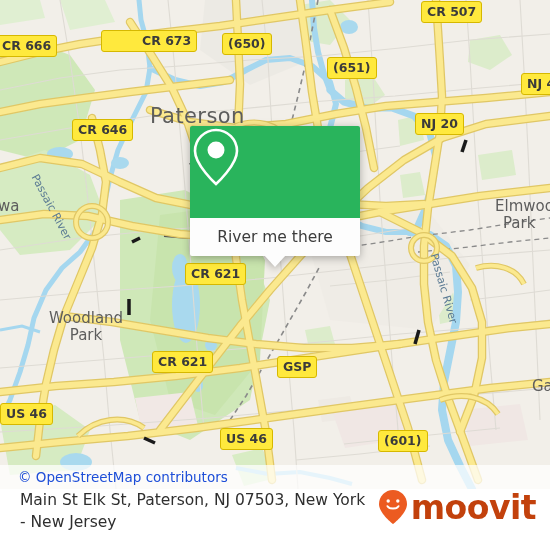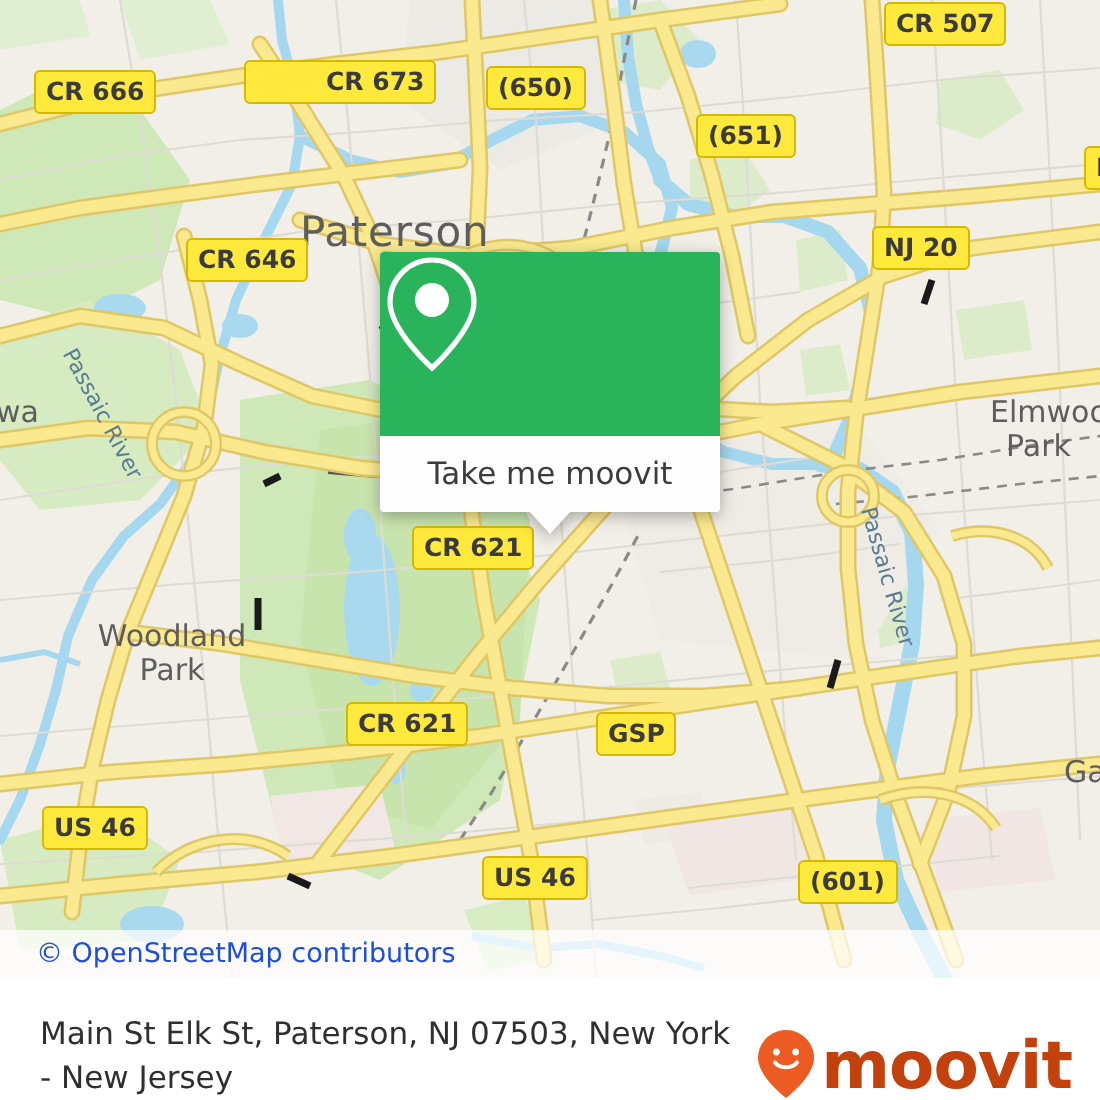--- a/index.html
+++ b/index.html
@@ -38,21 +38,20 @@
     border-radius:3px;
     color:#3b3b3b;
     font-family:"DejaVu Sans", sans-serif;
     font-size:12.5px;
     font-weight:bold;
     line-height:17px;
     height:17px;
     padding:1px 5px 2px 5px;
     white-space:nowrap;
     box-sizing:content-box;
-    margin-left:21px;
   }
 
   
   #attrib{
     position:absolute;left:0;bottom:0;
     width:100%;
     background:rgba(255,255,255,.72);
     font-family:"DejaVu Sans", sans-serif;
     font-size:13.5px;
     color:#1d4ed8;
@@ -85,21 +84,21 @@
     width:0;height:0;
     border-left:11px solid transparent;
     border-right:11px solid transparent;
     border-top:12px solid #fdfdfd;
   }
 
   
   #caption{
     position:absolute;left:0;top:489px;width:550px;height:61px;
     background:#ffffff;
-    display:flex;align-items:flex-end;
+    display:flex;align-items:flex-start;
     box-sizing:border-box;
     padding:0 14px 0 20px;
   }
   #caption-text{
     flex:1;
     font-family:"DejaVu Sans", sans-serif;
     font-size:15.5px;
     line-height:22px;
     color:#2f2f2f;
     padding-right:10px;
@@ -320,21 +319,21 @@
     <div class="shield" style="left:378px;top:430px;">(601)</div>
 
     <div id="popup">
       <div id="popup-head">
         <svg width="52" height="62" viewBox="0 0 52 62">
           <path d="M26 4 C14.4 4 5 13.4 5 25 C5 39 26 58 26 58 C26 58 47 39 47 25 C47 13.4 37.6 4 26 4 Z" fill="none" stroke="#ffffff" stroke-width="2.6"></path>
           <circle cx="26" cy="24" r="8.5" fill="#ffffff"></circle>
         </svg>
       </div>
       <div id="popup-body">
-        <span id="popup-label">Take me moovit</span>
+        <span id="popup-label">River me there</span>
         <div id="popup-tail"></div>
       </div>
     </div>
 
     <div id="attrib">© OpenStreetMap contributors</div>
   </div>
 
   <div id="caption">
     <div id="caption-text">Main St Elk St, Paterson, NJ 07503, New York - New Jersey</div>
     <div id="brand">

